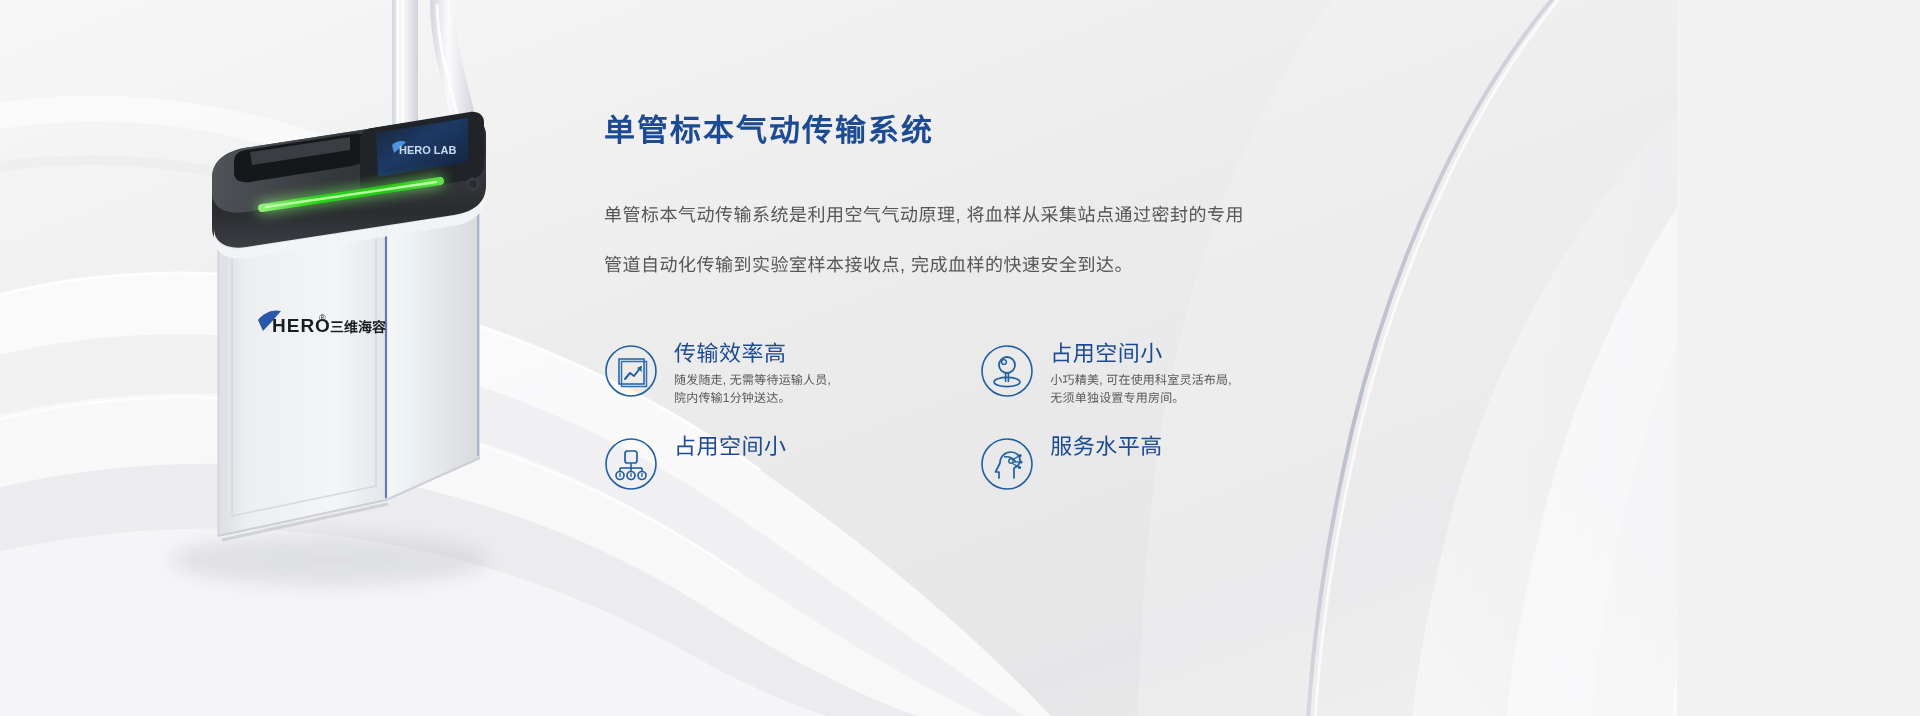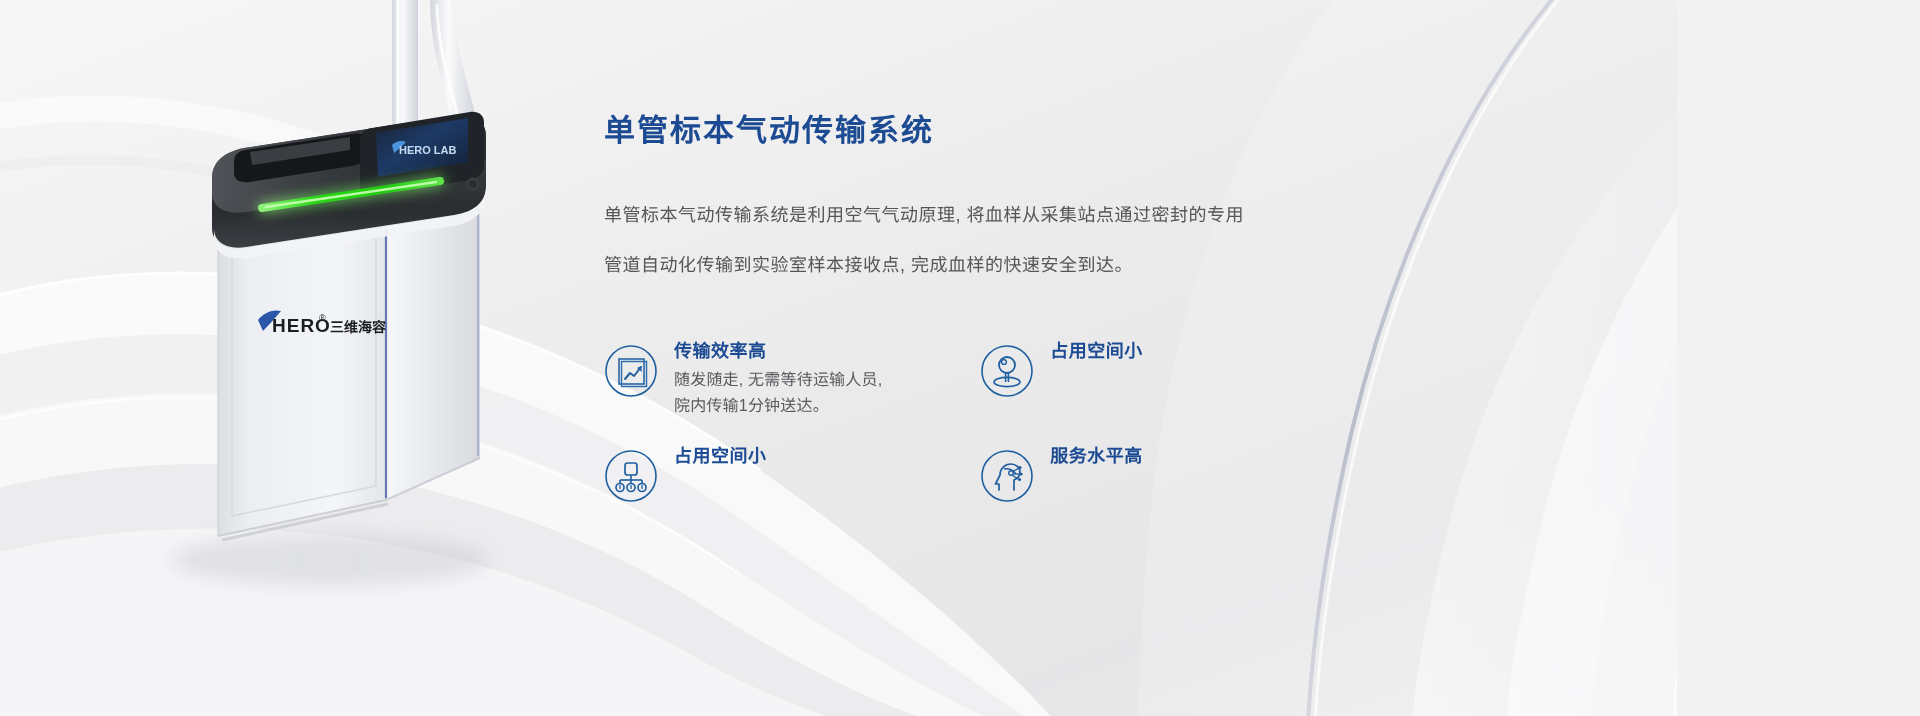--- a/index.html
+++ b/index.html
@@ -42,25 +42,25 @@
   .frow.r1{margin-bottom:26px;}
   .feature{display:flex;align-items:flex-start;}
   .feature.c1{width:396px;}
   .feature.c2{width:330px;}
   .ficon{
     width:54px;height:54px;flex:0 0 54px;margin-right:16px;margin-top:4px;
   }
   .ficon svg{display:block;width:54px;height:54px;}
   .ftext{padding-top:1px;}
   .fhead{
-    font-size:18px;font-weight:700;color:#1c4b93;
+    font-size:22px;font-weight:400;color:#1c4b93;
     letter-spacing:.5px;margin-bottom:5px;line-height:1.15;
   }
   .fbody{
-    font-size:16px;line-height:26px;color:#595a5c;letter-spacing:.2px;
+    font-size:12px;line-height:18px;color:#595a5c;letter-spacing:.2px;
     white-space:pre-line;
   }
 
   
   .device{position:absolute;left:0;top:0;width:620px;height:716px;}
   .device svg{position:absolute;top:0;left:0;}
 </style>
 </head>
 <body>
 
@@ -278,20 +278,22 @@
               <circle cx="27" cy="27" r="25" fill="none" stroke="#1f5fa0" stroke-width="1.6"></circle>
               <circle cx="27" cy="21" r="8" fill="none" stroke="#1f5fa0" stroke-width="1.8"></circle>
               <circle cx="24" cy="18" r="2.4" fill="none" stroke="#1f5fa0" stroke-width="1.4"></circle>
               <line x1="25.6" y1="29" x2="25.6" y2="38" stroke="#1f5fa0" stroke-width="1.6"></line>
               <line x1="28.4" y1="29" x2="28.4" y2="38" stroke="#1f5fa0" stroke-width="1.6"></line>
               <ellipse cx="27" cy="38" rx="13" ry="4.6" fill="none" stroke="#1f5fa0" stroke-width="1.6"></ellipse>
             </svg>
           </div>
           <div class="ftext">
             <div class="fhead">占用空间小</div>
+            <div class="fbody">小巧精美, 可在使用科室灵活布局,
+无须单独设置专用房间。</div>
           </div>
         </div>
 
       </div>
 
       <div class="frow r2">
 
         <div class="feature c1">
           <div class="ficon">
             <svg viewBox="0 0 54 54">

